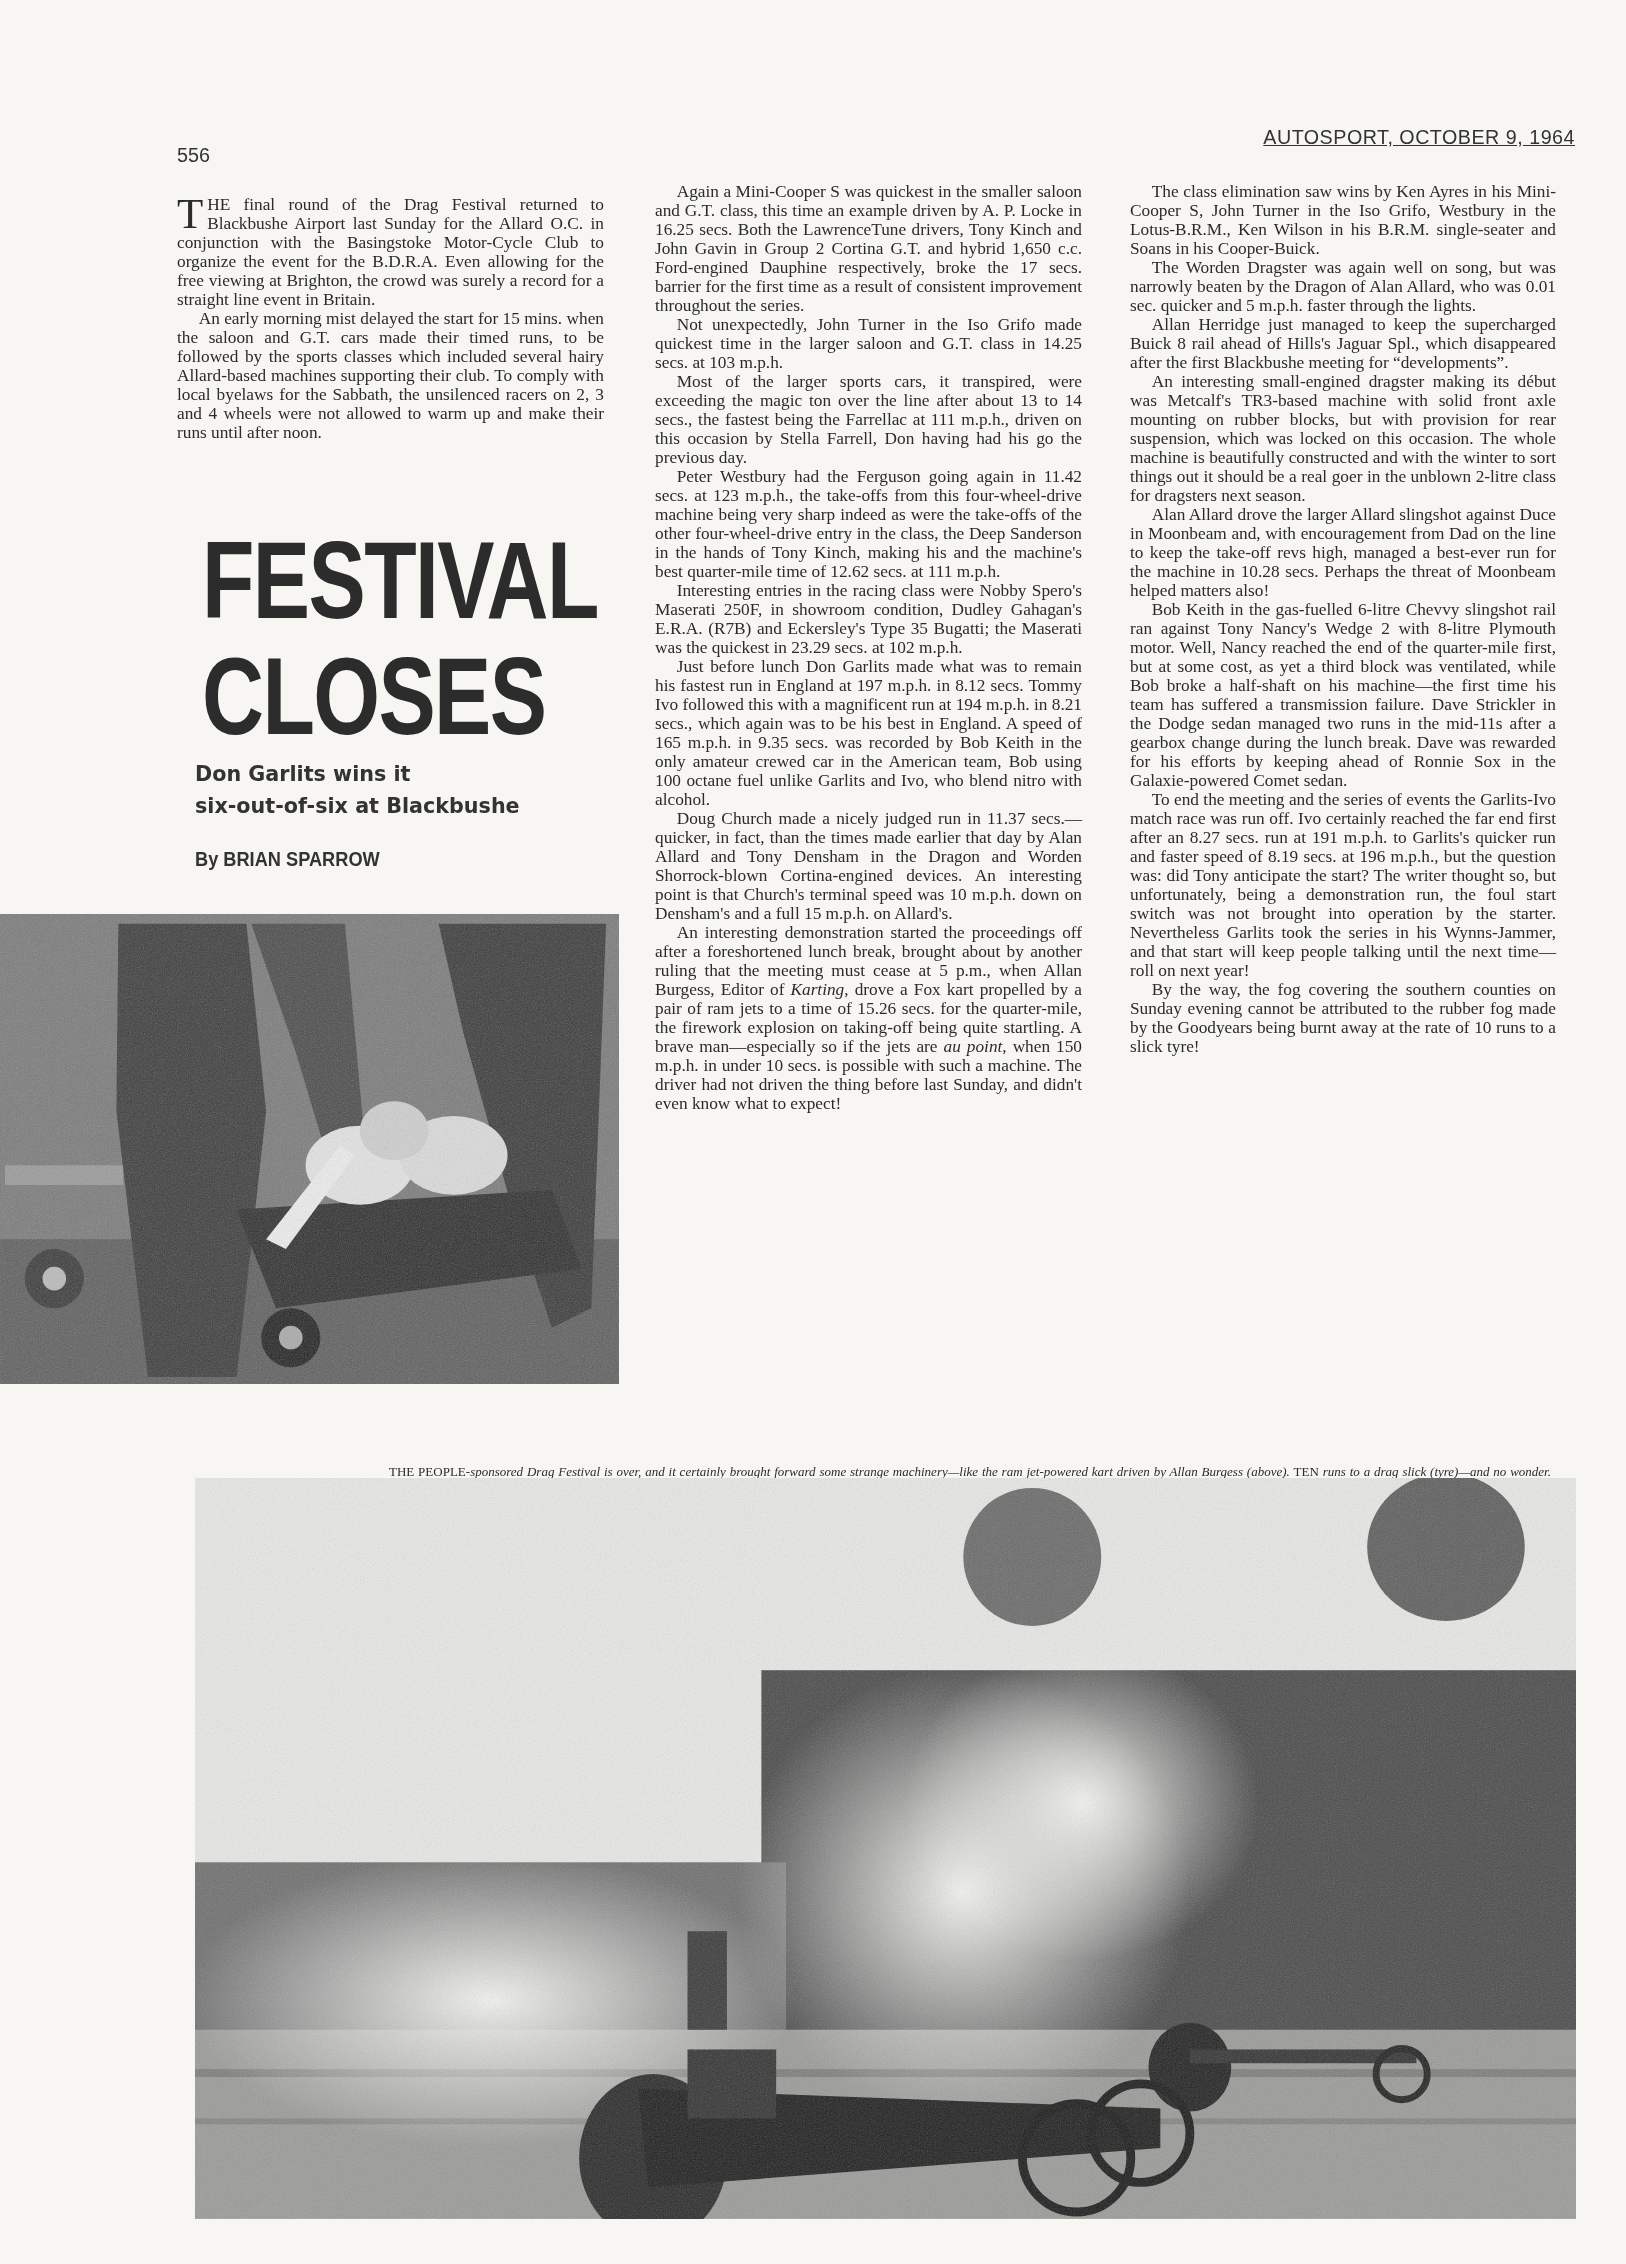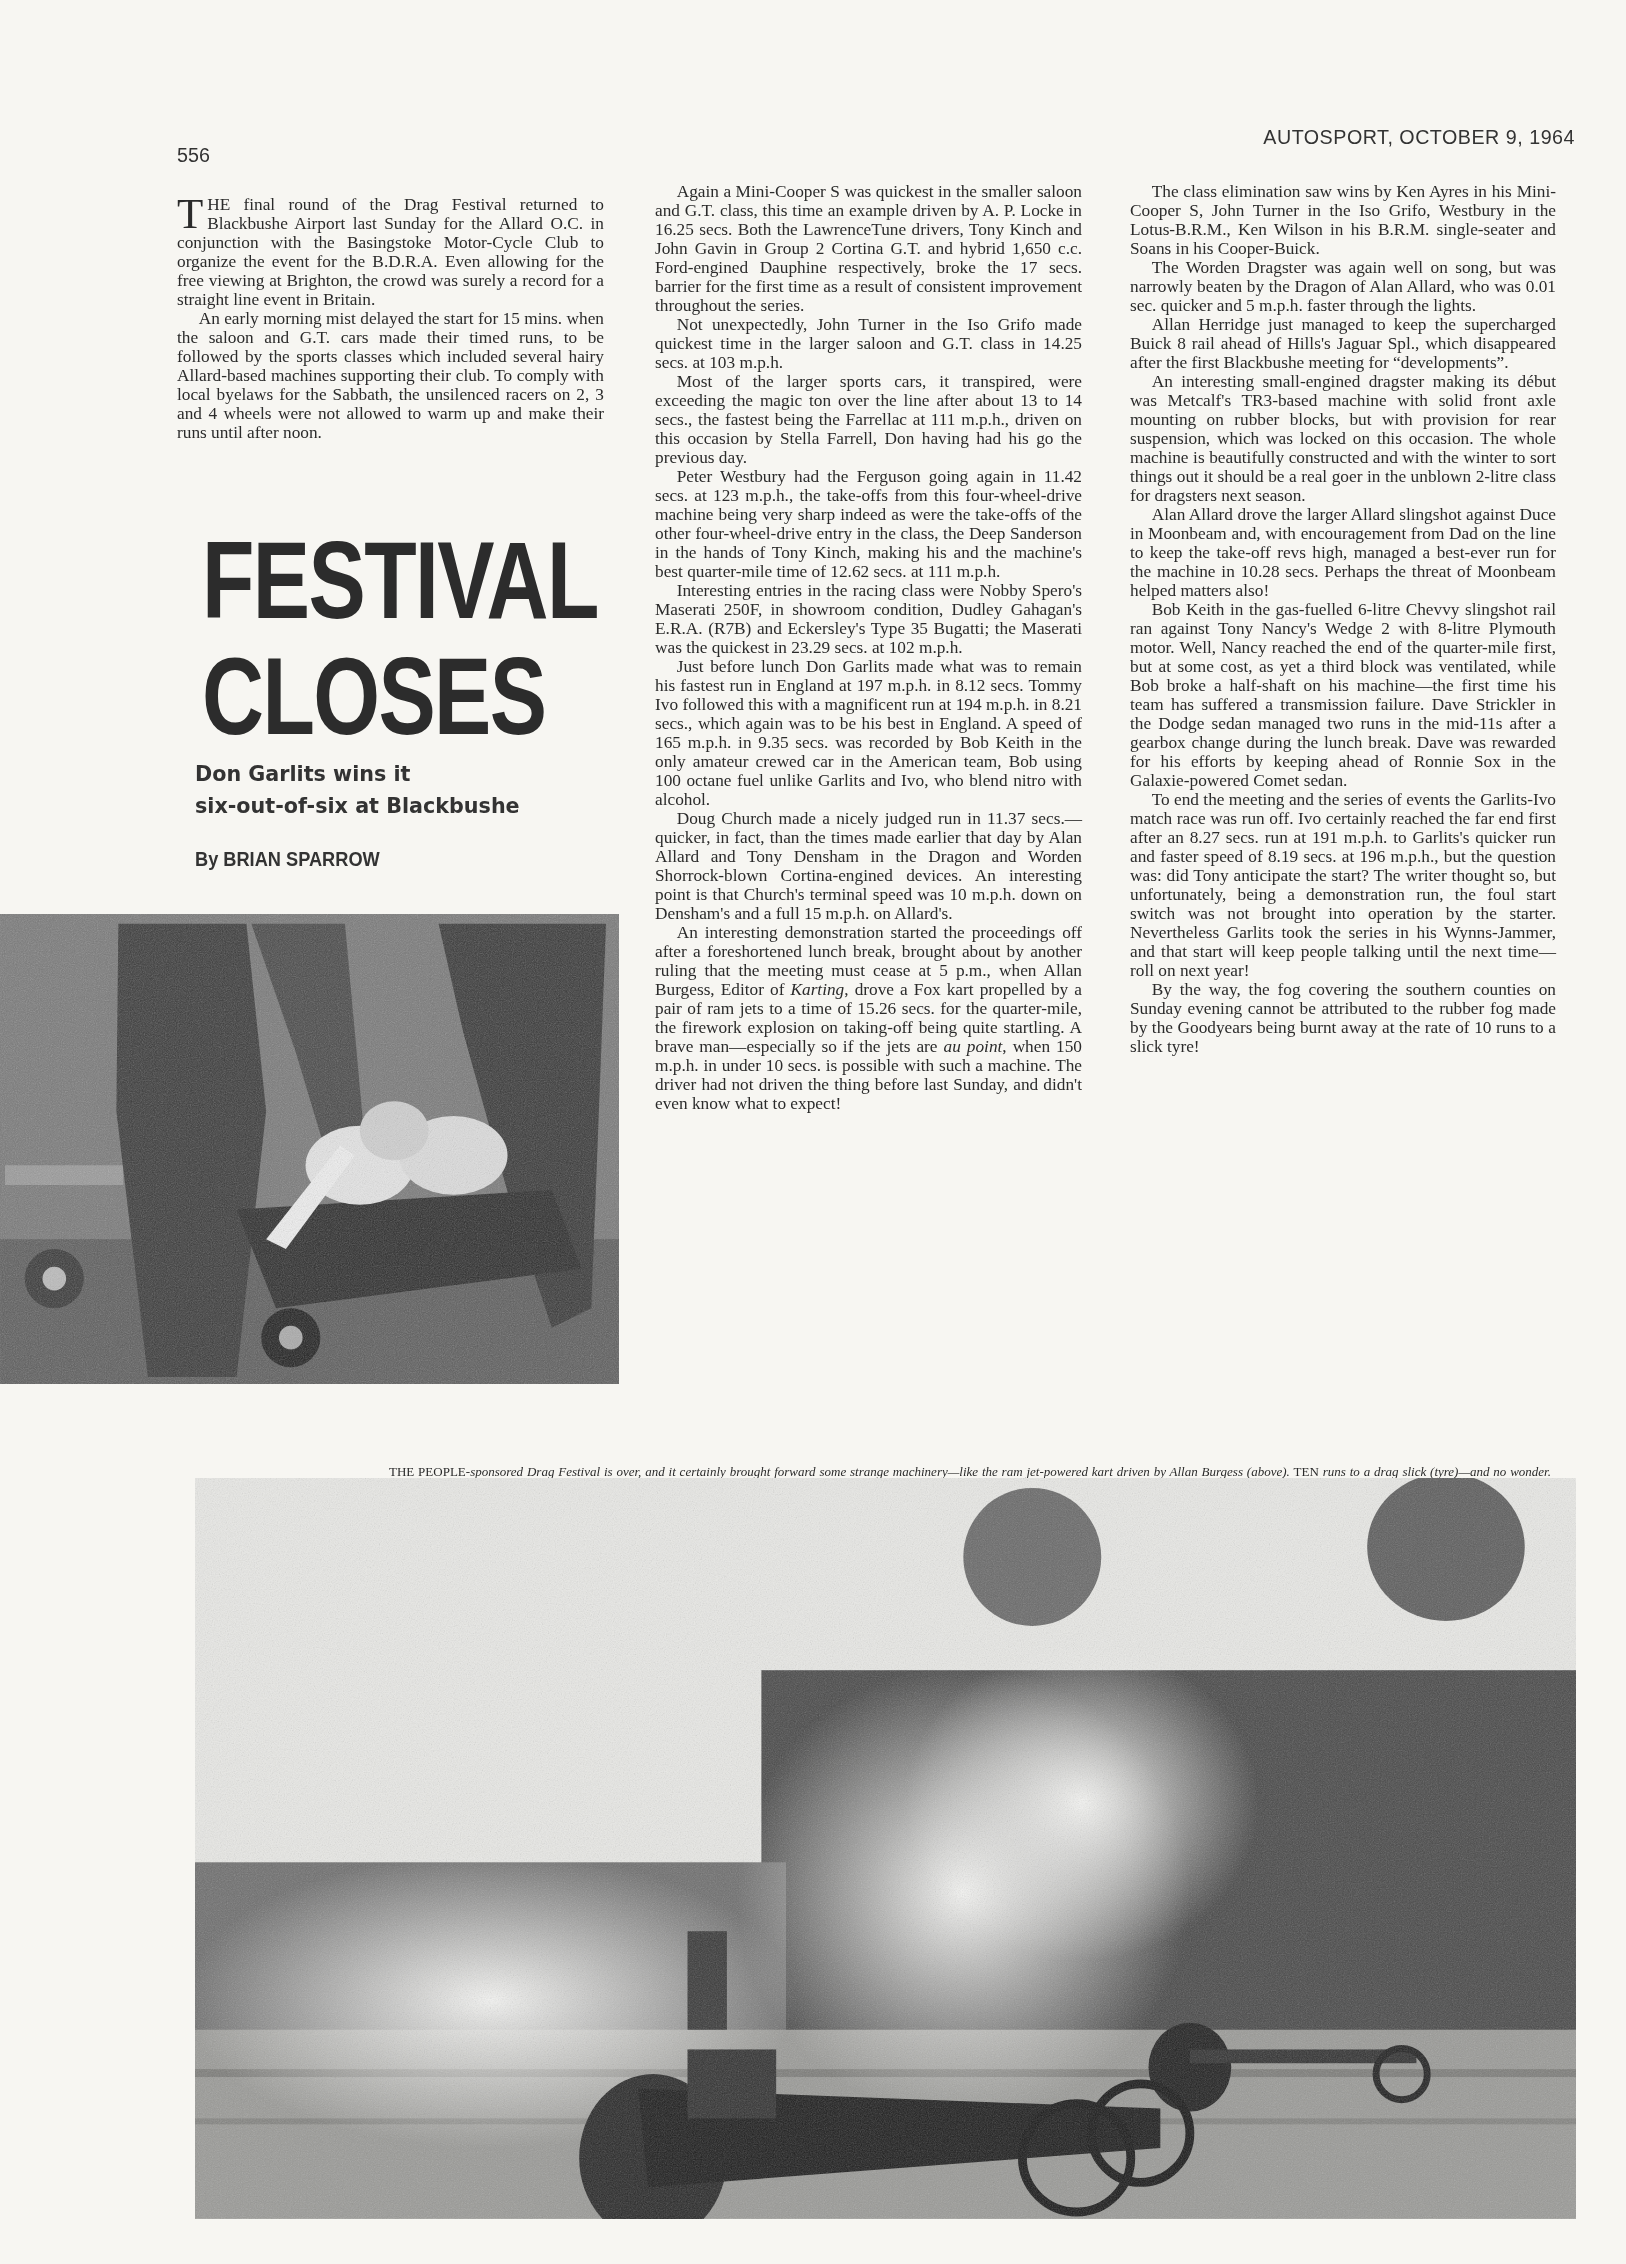--- a/index.html
+++ b/index.html
@@ -2,21 +2,21 @@
 <html><head>
 <meta charset="utf-8">
 <style>
   html, body { margin: 0; padding: 0; }
   body {
     width: 1626px; height: 2265px; position: relative; overflow: hidden;
     background: #f7f6f2; color: #2a2a2a;
     font-family: "Liberation Serif", "DejaVu Serif", serif;
   }
   .page-number { position: absolute; left: 177px; top: 144px; font-family: "Liberation Sans", sans-serif; font-size: 19.7px; color: #333; text-align: right; }
-  .running-head { position: absolute; right: 51px; top: 126px; font-family: "Liberation Sans", sans-serif; font-size: 19.7px; letter-spacing: 0.5px; color: #333; }
+  .running-head { position: absolute; right: 51px; top: 126px; font-family: "Liberation Sans", sans-serif; font-size: 19.7px; letter-spacing: 0.5px; color: #333; text-decoration: underline; }
 
   .col { position: absolute; font-size: 17.3px; line-height: 19px; text-align: justify; hyphens: auto; color: #2b2b2b; }
   .col p { margin: 0; text-indent: 21.7px; }
   .col p.no-indent { text-indent: 0; }
   #col1 { left: 177px; top: 195px; width: 427px; }
   #col2 { left: 655px; top: 182px; width: 427px; }
   #col3 { left: 1130px; top: 182px; width: 426px; }
 
   .dropcap { float: left; font-size: 43px; line-height: 33px; margin: 2px 3.9px 0 0; }
   .smallcaps { font-variant: small-caps; }

